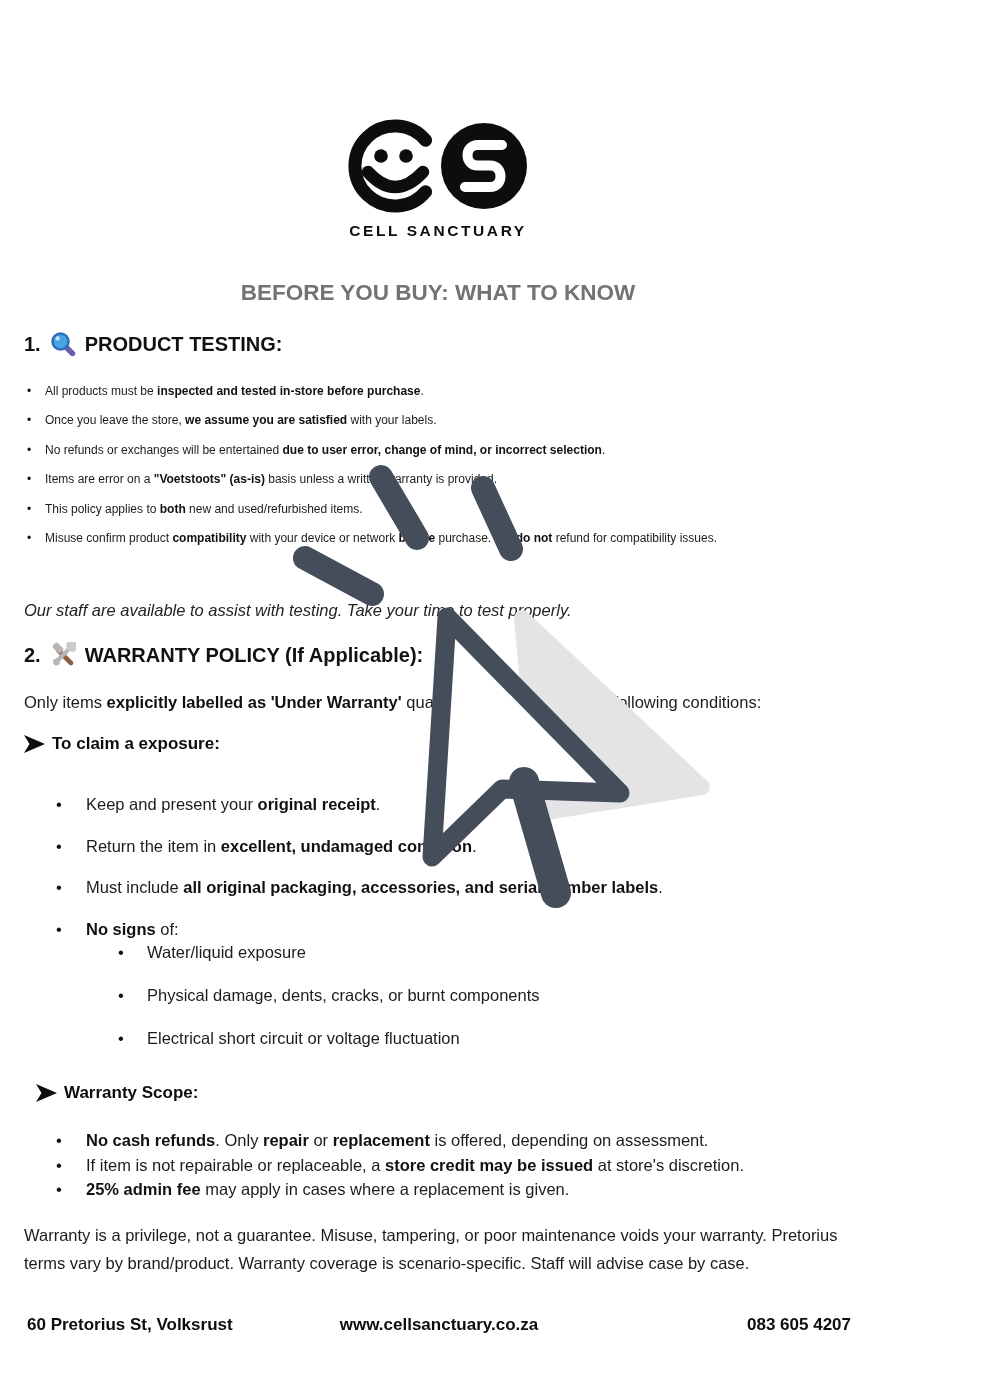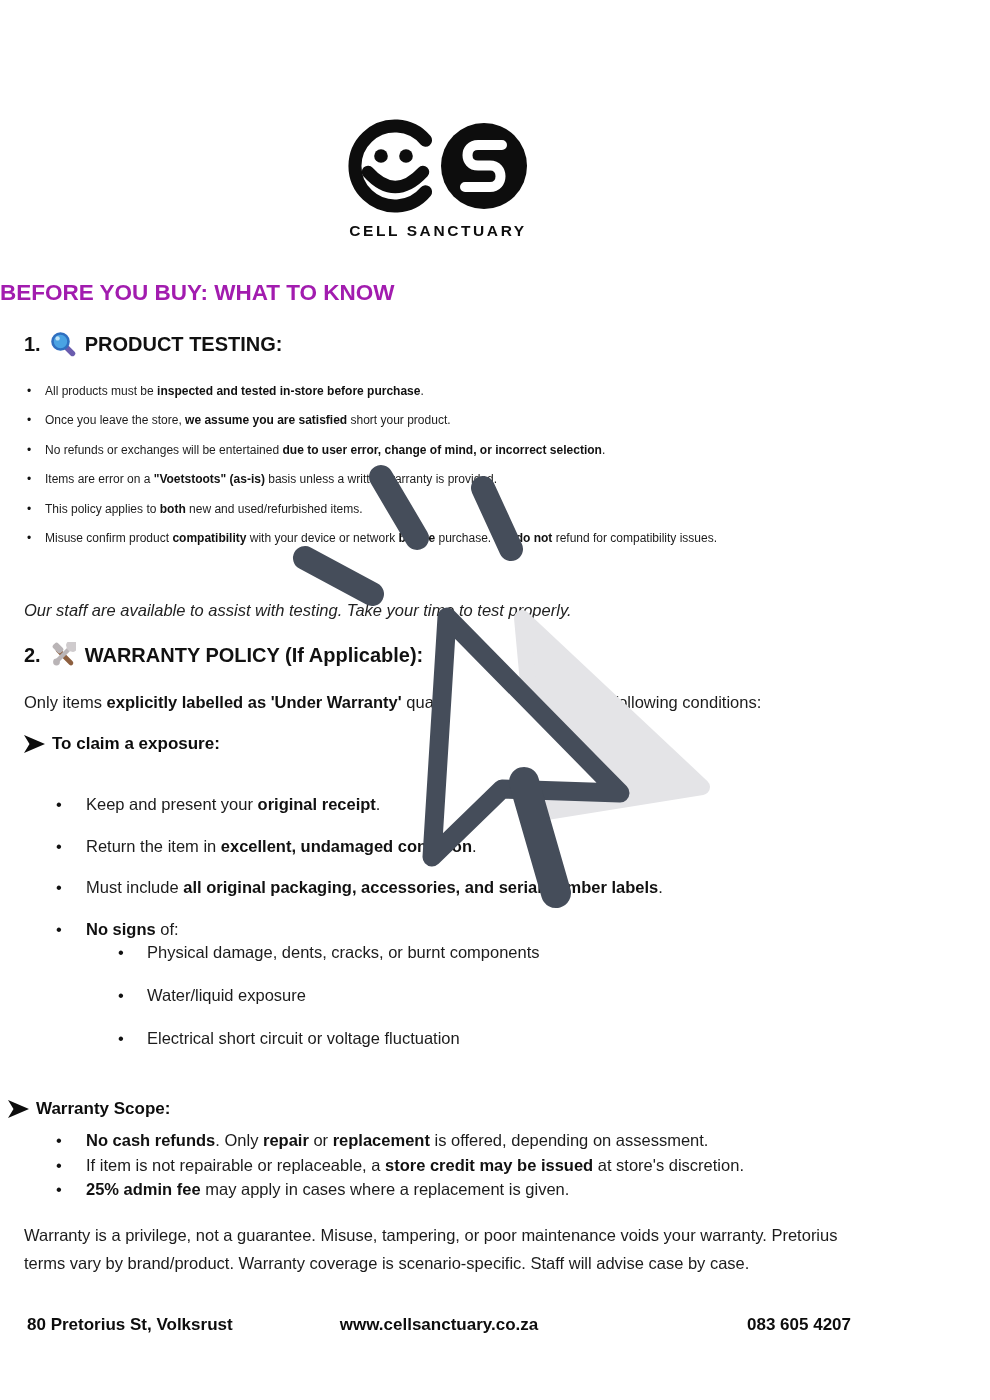--- a/index.html
+++ b/index.html
@@ -11,30 +11,30 @@
     color:#1c1c1c;
     overflow:hidden;
   }
   .abs{position:absolute;}
   
   .logo-block{top:116px;left:0;right:0;text-align:center;}
   .brand-name{
     margin-top:2px;font-size:15.5px;font-weight:bold;letter-spacing:2.6px;color:#0d0d0d;
   }
   
-  .doc-title{top:280px;left:0;right:0;font-size:22.5px;font-weight:bold;color:#a21caf;}
+  .doc-title{top:280px;left:0;right:0;text-align:center;font-size:22.5px;font-weight:bold;color:#737373;}
   
   .sec-heading{display:flex;align-items:center;gap:9px;font-size:20px;font-weight:bold;color:#111;}
   .sec-heading .icon{display:inline-flex;flex:0 0 auto;}
   .h1-pos{top:331px;left:24px;}
   .h2-pos{top:642px;left:24px;}
   
   .sub-heading{display:flex;align-items:center;gap:7px;font-size:17px;font-weight:bold;color:#0d0d0d;}
   .claim-head-pos{top:734px;left:24px;}
-  .scope-head-pos{top:1083px;left:8px;margin-top:16px;}
+  .scope-head-pos{top:1083px;left:36px;}
   
   .body-text{font-size:16.5px;line-height:28px;color:#1c1c1c;}
   .note-pos{top:596px;left:24px;right:25px;font-style:italic;color:#222;}
   .intro-pos{top:688px;left:24px;right:25px;}
   .closing-pos{top:1221px;left:24px;right:24px;line-height:28.2px;}
   
   ul.doc-list{list-style:none;margin:0;padding:0;}
   ul.doc-list li{position:relative;}
   ul.doc-list li::before{
     content:"\2022";position:absolute;left:0;top:0;color:#111;
@@ -88,21 +88,21 @@
         <line x1="16.5" y1="16.5" x2="22.5" y2="22.5" stroke="#6a5cae" stroke-width="5.4" stroke-linecap="round"></line>
         <circle cx="10.5" cy="10.5" r="8" fill="#4aa3e3" stroke="#2f6fc0" stroke-width="2.6"></circle>
         <circle cx="7.6" cy="7.4" r="2.2" fill="#bfe3f7"></circle>
       </svg>
     </span>
     <span>PRODUCT TESTING:</span>
   </div>
 
   <ul class="abs doc-list list1-pos">
     <li><span>All products must be </span><b>inspected and tested in-store before purchase</b><span>.</span></li>
-    <li><span>Once you leave the store, </span><b>we assume you are satisfied</b><span> short your product.</span></li>
+    <li><span>Once you leave the store, </span><b>we assume you are satisfied</b><span> with your labels.</span></li>
     <li><span>No refunds or exchanges will be entertained </span><b>due to user error, change of mind, or incorrect selection</b><span>.</span></li>
     <li><span>Items are error on a </span><b>"Voetstoots" (as-is)</b><span> basis unless a written warranty is provided.</span></li>
     <li><span>This policy applies to </span><b>both</b><span> new and used/refurbished items.</span></li>
     <li><span>Misuse confirm product </span><b>compatibility</b><span> with your device or network </span><b>before</b><span> purchase. We </span><b>do not</b><span> refund for compatibility issues.</span></li>
   </ul>
 
   <div class="abs body-text note-pos">Our staff are available to assist with testing. Take your time to test properly.</div>
 
   <div class="abs sec-heading h2-pos">
     <span>2.</span>
@@ -130,42 +130,42 @@
   </div>
 
   <ul class="abs doc-list claim-list-pos">
     <li><span>Keep and present your </span><b>original receipt</b><span>.</span></li>
     <li><span>Return the item in </span><b>excellent, undamaged condition</b><span>.</span></li>
     <li><span>Must include </span><b>all original packaging, accessories, and serial number labels</b><span>.</span></li>
     <li><b>No signs</b><span> of:</span></li>
   </ul>
 
   <ul class="abs doc-list sub-list-pos">
+    <li>Water/liquid exposure</li>
     <li>Physical damage, dents, cracks, or burnt components</li>
-    <li>Water/liquid exposure</li>
     <li>Electrical short circuit or voltage fluctuation</li>
   </ul>
 
   <div class="abs sub-heading scope-head-pos">
     <svg width="21" height="20" viewBox="0 0 21 20">
       <polygon points="0,1 21,10 0,19 5.5,10" fill="#0d0d0d"></polygon>
     </svg>
     <span>Warranty Scope:</span>
   </div>
 
   <ul class="abs doc-list scope-list-pos">
     <li><b>No cash refunds</b><span>. Only </span><b>repair</b><span> or </span><b>replacement</b><span> is offered, depending on assessment.</span></li>
     <li><span>If item is not repairable or replaceable, a </span><b>store credit may be issued</b><span> at store's discretion.</span></li>
     <li><b>25% admin fee</b><span> may apply in cases where a replacement is given.</span></li>
   </ul>
 
   <div class="abs body-text closing-pos">Warranty is a privilege, not a guarantee. Misuse, tampering, or poor maintenance voids your warranty. Pretorius terms vary by brand/product. Warranty coverage is scenario-specific. Staff will advise case by case.</div>
 
   <div class="abs footer">
-    <span>80 Pretorius St, Volksrust</span>
+    <span>60 Pretorius St, Volksrust</span>
     <span class="f-center">www.cellsanctuary.co.za</span>
     <span class="f-right">083 605 4207</span>
   </div>
 
   <svg class="abs cursor-overlay" viewBox="0 0 440 470">
 
     <polygon points="242,168 422,337 260,363" fill="#e4e4e7" stroke="#e4e4e7" stroke-width="16" stroke-linejoin="round"></polygon>
 
     <path d="M167,167 L152,407 L222,339 L340,343 Z" fill="#ffffff" stroke="#454d5a" stroke-width="19" stroke-linejoin="round" stroke-linecap="round"></path>
 

